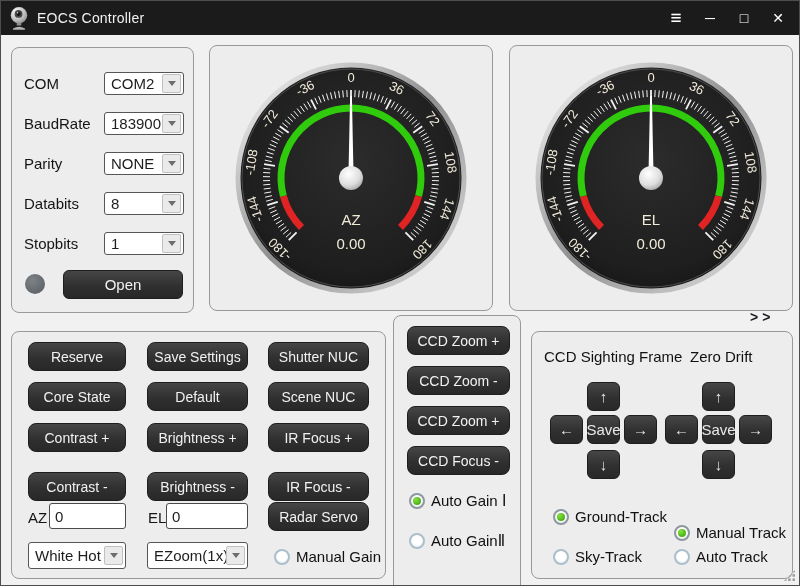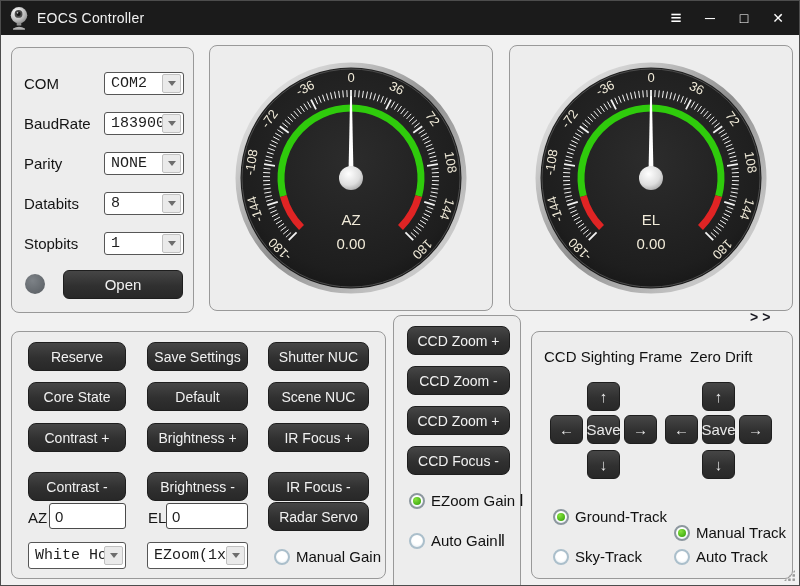--- a/index.html
+++ b/index.html
@@ -22,21 +22,21 @@
   .win-btn.max{font-size:14px;}
   .win-btn.close{font-size:14px;font-weight:bold;margin-right:4px;}
   
   .panel{position:absolute;background:#ededed;border:1px solid #999;border-radius:8px;box-sizing:border-box;}
   
   #serial-panel{left:10px;top:46px;width:183px;height:266px;}
   .serial-row{position:absolute;left:0;width:100%;height:24px;}
   .serial-row .lbl{position:absolute;left:12px;top:3px;font-size:15px;color:#141414;}
   .combo{background:#fff;border:1px solid #565656;border-radius:3px;display:flex;align-items:center;
     justify-content:space-between;box-sizing:border-box;padding:0 2px 0 6px;cursor:pointer;}
-  .combo .val{font-size:15px;color:#1d1d1d;white-space:nowrap;overflow:hidden;font-family:Liberation Mono, monospace;}
+  .combo .val{font-size:15px;color:#1d1d1d;white-space:nowrap;overflow:hidden;}
   .combo .arrow{width:17px;height:17px;background:#eaeaea;border:1px solid #c0c0c0;border-radius:2px;
     display:flex;align-items:center;justify-content:center;flex:0 0 auto;}
   .combo .arrow::after{content:"";border-left:4px solid transparent;border-right:4px solid transparent;
     border-top:5px solid #6d6d6d;}
   .serial-row .combo{position:absolute;left:92px;top:0;width:80px;height:23px;}
   #serial-led{position:absolute;left:13px;top:226px;width:20px;height:20px;border-radius:50%;
     background:radial-gradient(circle at 38% 32%,#7d8287,#62676c 70%,#55595d);}
   .dark-btn{background:linear-gradient(#464646,#303030 55%,#282828);color:#f1f1f1;border:1px solid #1e1e1e;
     border-radius:8px;font-size:14px;display:flex;align-items:center;justify-content:center;
     font-family:inherit;cursor:pointer;box-sizing:border-box;padding:0;}
@@ -479,21 +479,21 @@
   </div>
 </div>
 
 <div class="panel" id="ccd-panel">
   <button class="dark-btn ccd-btn ccd-r1">CCD Zoom +</button>
   <button class="dark-btn ccd-btn ccd-r2">CCD Zoom -</button>
   <button class="dark-btn ccd-btn ccd-r3">CCD Zoom +</button>
   <button class="dark-btn ccd-btn ccd-r4">CCD Focus -</button>
   <div class="radio-item" id="ccd-radio-0">
     <span class="radio sel"></span>
-    <span class="radio-label">EZoom Gain Ⅰ</span>
+    <span class="radio-label">Auto Gain Ⅰ</span>
   </div>
   <div class="radio-item" id="ccd-radio-1">
     <span class="radio"></span>
     <span class="radio-label">Auto GainⅡ</span>
   </div>
 </div>
 
 <div class="panel" id="track-panel">
   <span class="track-hdr" id="track-hdr-0">CCD Sighting Frame</span>
   <span class="track-hdr" id="track-hdr-1">Zero Drift</span>

